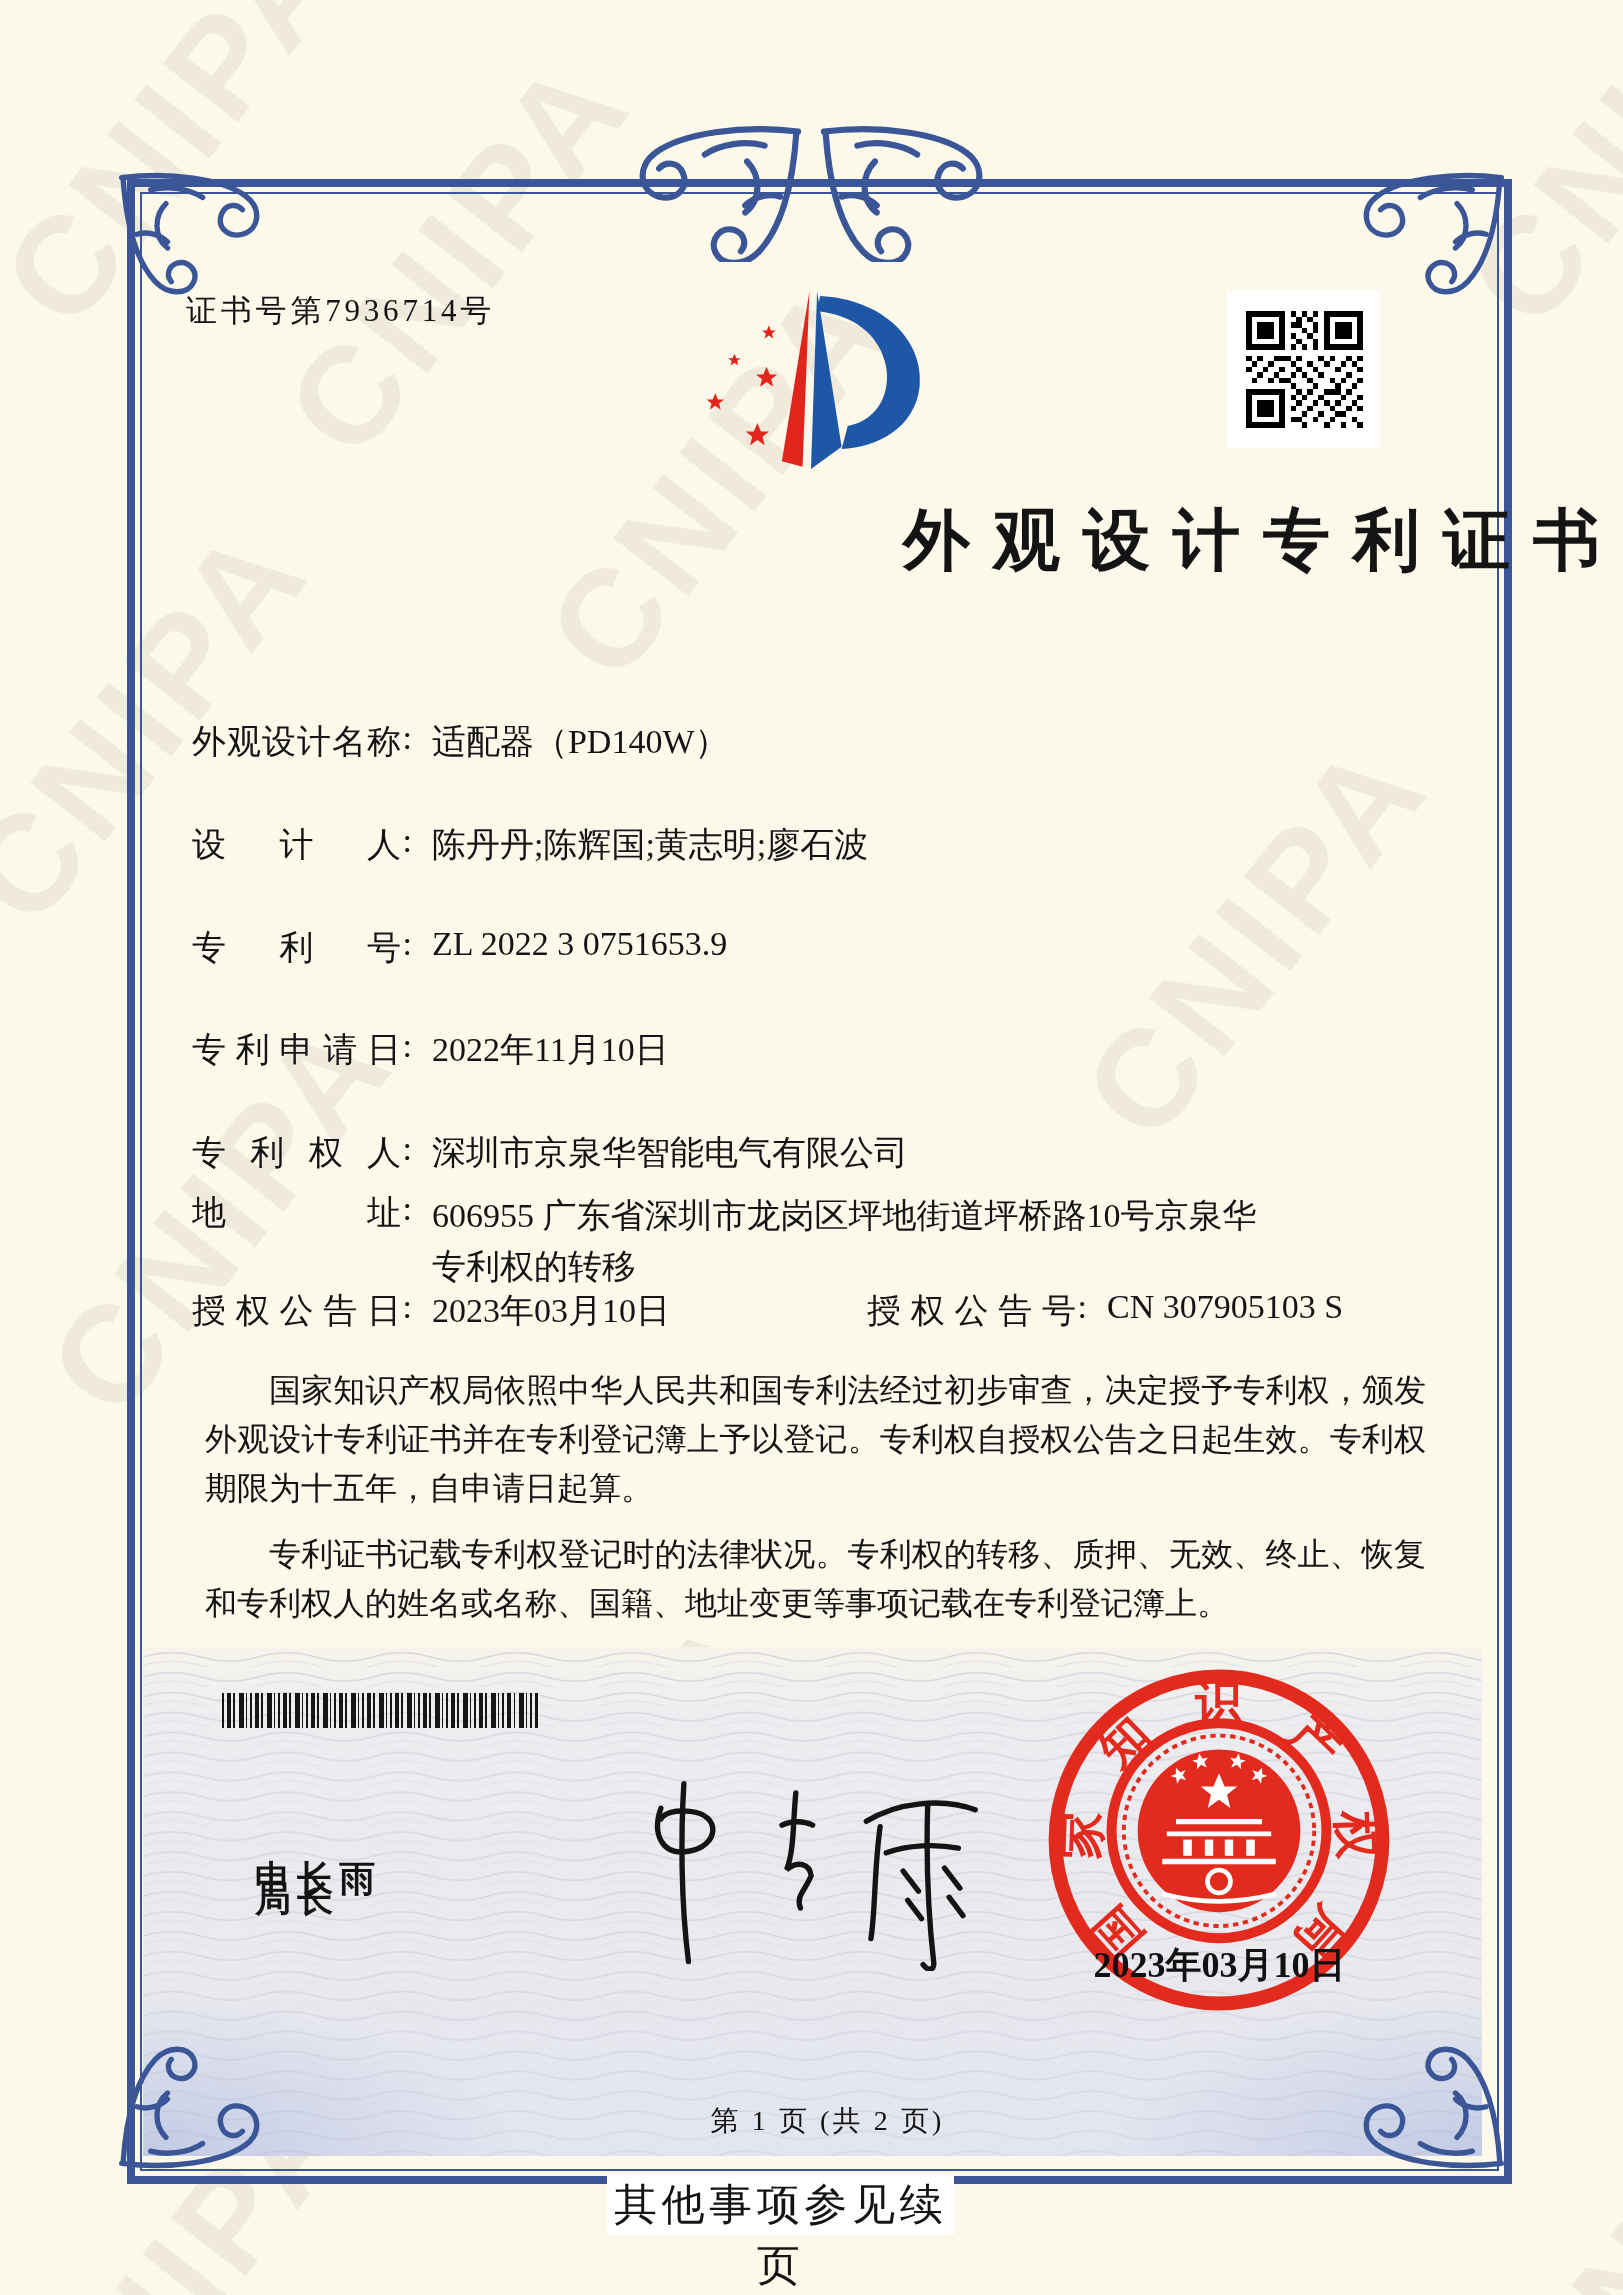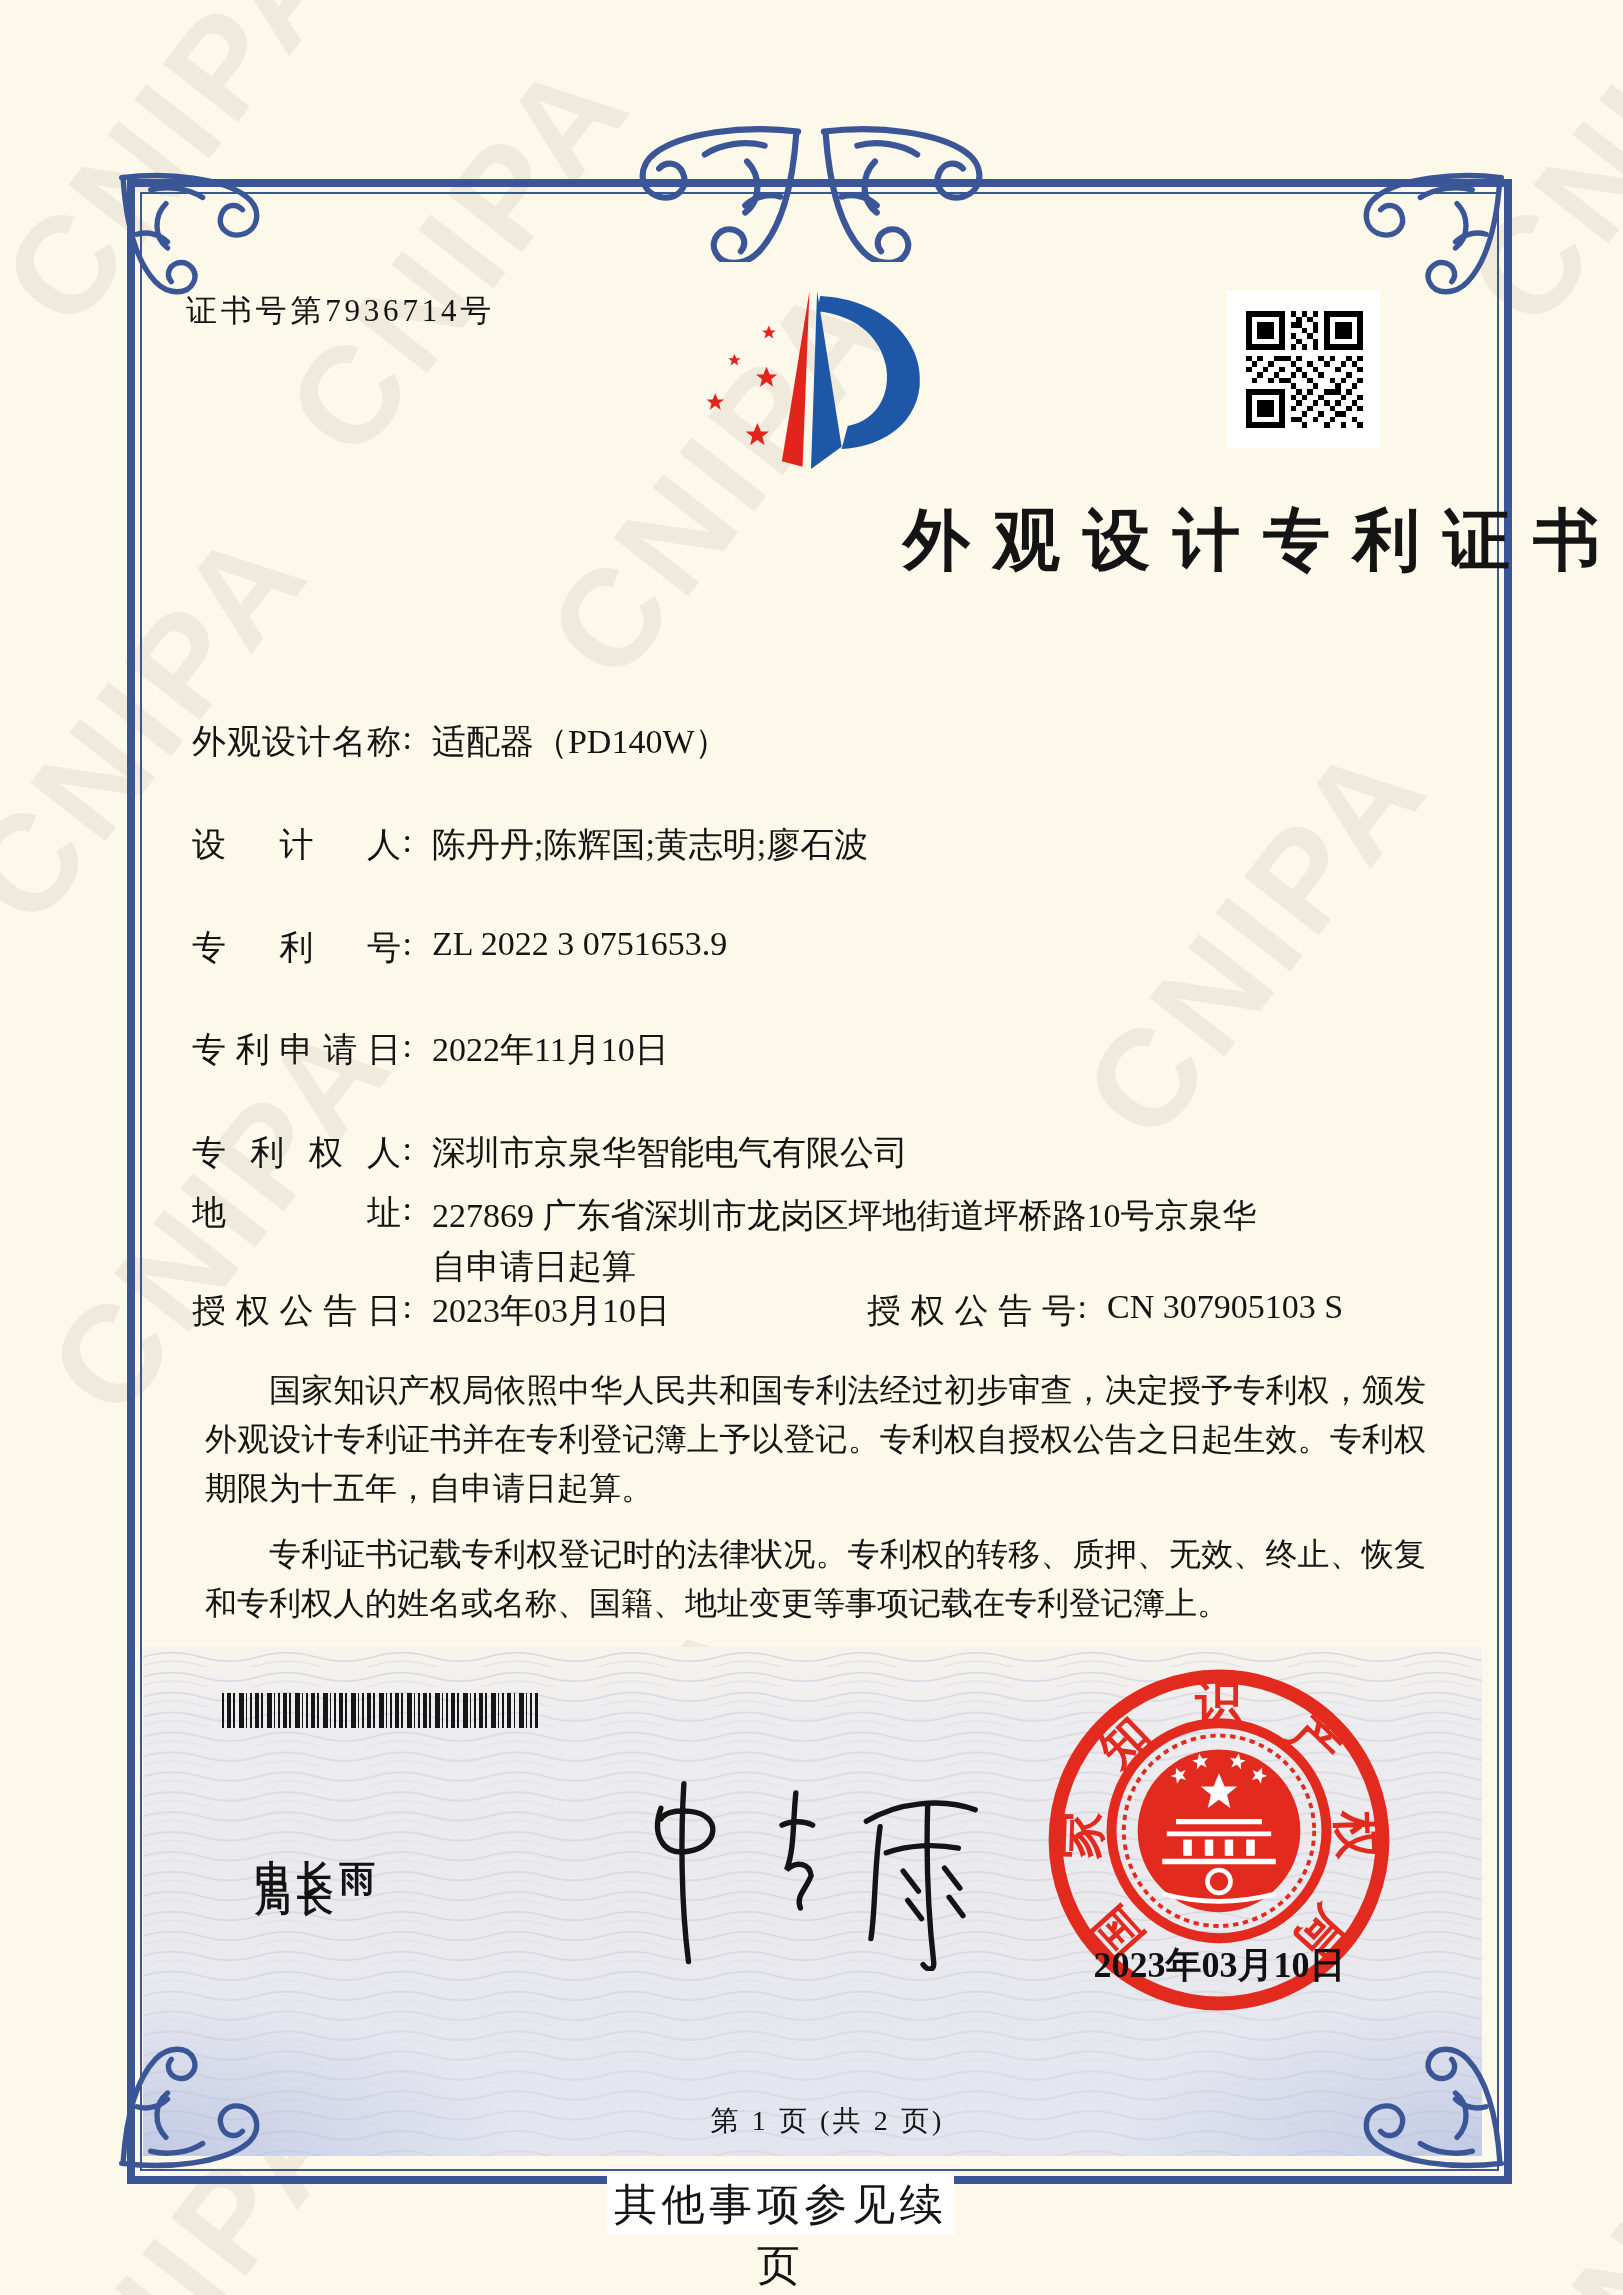--- a/index.html
+++ b/index.html
@@ -182,22 +182,22 @@
   </div>
   <div class="frow" style="top:1130px">
     <span class="flabel">专利权人</span>
       <span class="fcolon">:</span>
     <span class="fvalue">深圳市京泉华智能电气有限公司</span>
   </div>
   <div class="frow" style="top:1190px;white-space:normal">
     <span class="flabel">地址</span>
       <span class="fcolon">:</span>
     <span class="fvalue addr-lines">
-      <div>227869 广东省深圳市龙岗区坪地街道坪桥路10号京泉华</div>
-      <div>自申请日起算</div>
+      <div>606955 广东省深圳市龙岗区坪地街道坪桥路10号京泉华</div>
+      <div>专利权的转移</div>
     </span>
   </div>
   <div class="frow" style="top:1288px;width:1288px">
     <span class="flabel">授权公告日</span>
       <span class="fcolon">:</span>
     <span class="fvalue">2023年03月10日</span>
     <span class="grant2">
       <span class="flabel">授权公告号</span>
         <span class="fcolon">:</span>
       <span class="fvalue">CN 307905103 S</span>

